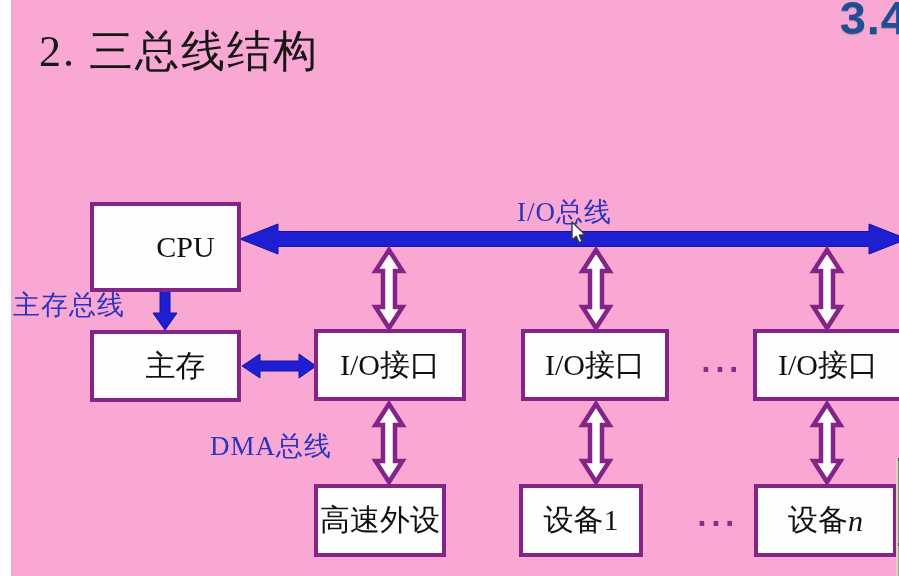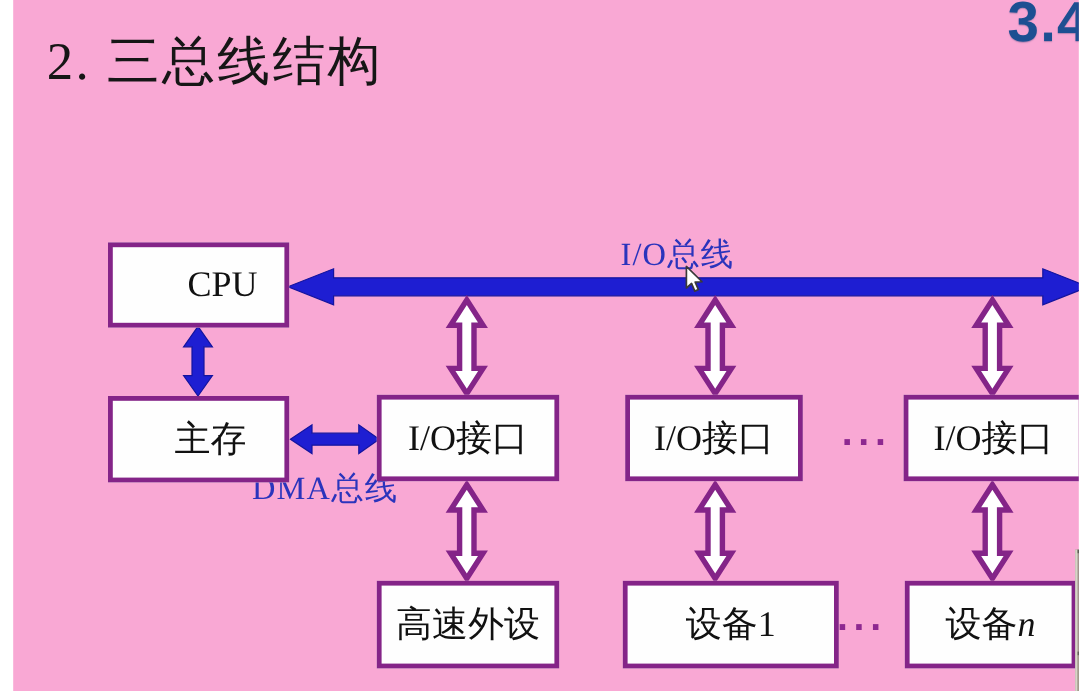--- a/index.html
+++ b/index.html
@@ -62,43 +62,44 @@
     <path d="M378,250 L391.5,271 L384,271 L384,307 L391.5,307 L378,328 L364.5,307 L372,307 L372,271 L364.5,271 Z" fill="#ffffff" stroke="#842488" stroke-width="4.5"></path>
     <path d="M585,250 L598.5,271 L591,271 L591,307 L598.5,307 L585,328 L571.5,307 L579,307 L579,271 L571.5,271 Z" fill="#ffffff" stroke="#842488" stroke-width="4.5"></path>
     <path d="M816,250 L829.5,271 L822,271 L822,307 L829.5,307 L816,328 L802.5,307 L810,307 L810,271 L802.5,271 Z" fill="#ffffff" stroke="#842488" stroke-width="4.5"></path>
 
     <path d="M378,404 L391.5,425 L384,425 L384,461 L391.5,461 L378,482 L364.5,461 L372,461 L372,425 L364.5,425 Z" fill="#ffffff" stroke="#842488" stroke-width="4.5"></path>
     <path d="M585,404 L598.5,425 L591,425 L591,461 L598.5,461 L585,482 L571.5,461 L579,461 L579,425 L571.5,425 Z" fill="#ffffff" stroke="#842488" stroke-width="4.5"></path>
     <path d="M816,404 L829.5,425 L822,425 L822,461 L829.5,461 L816,482 L802.5,461 L810,461 L810,425 L802.5,425 Z" fill="#ffffff" stroke="#842488" stroke-width="4.5"></path>
   </svg>
 
   <div class="abs bus-label" style="left:506px;top:194px;">I/O总线</div>
-  <div class="abs bus-label" style="left:199px;top:389px;">DMA总线</div>
+  <div class="abs bus-label" style="left:2px;top:287px;">主存总线</div>
+  <div class="abs bus-label" style="left:199px;top:428px;">DMA总线</div>
 
-  <div class="abs dbox" style="left:79px;top:202px;width:151px;height:71px;padding-left:40px;">
+  <div class="abs dbox" style="left:79px;top:202px;width:151px;height:90px;padding-left:40px;">
     <span>CPU</span>
   </div>
   <div class="abs dbox" style="left:79px;top:330px;width:151px;height:72px;padding-left:20px;">
     <span>主存</span>
   </div>
 
   <div class="abs dbox" style="left:303px;top:329px;width:152px;height:72px;">
     <span>I/O接口</span>
   </div>
   <div class="abs dbox" style="left:510px;top:329px;width:148px;height:72px;">
     <span>I/O接口</span>
   </div>
   <div class="abs dbox" style="left:742px;top:329px;width:150px;height:72px;">
     <span>I/O接口</span>
   </div>
 
-  <div class="abs dbox" style="left:303px;top:484px;width:152px;height:73px;">
+  <div class="abs dbox" style="left:303px;top:484px;width:132px;height:73px;">
     <span>高速外设</span>
   </div>
-  <div class="abs dbox" style="left:508px;top:484px;width:180px;height:73px;">
+  <div class="abs dbox" style="left:508px;top:484px;width:124px;height:73px;">
     <span>设备1</span>
   </div>
   <div class="abs dbox" style="left:743px;top:484px;width:143px;height:73px;">
     <span>设备</span>
       <span class="itl">n</span>
   </div>
 
   <div class="abs ellipsis" style="left:690px;top:348px;">...</div>
   <div class="abs ellipsis" style="left:686px;top:502px;">...</div>
 

